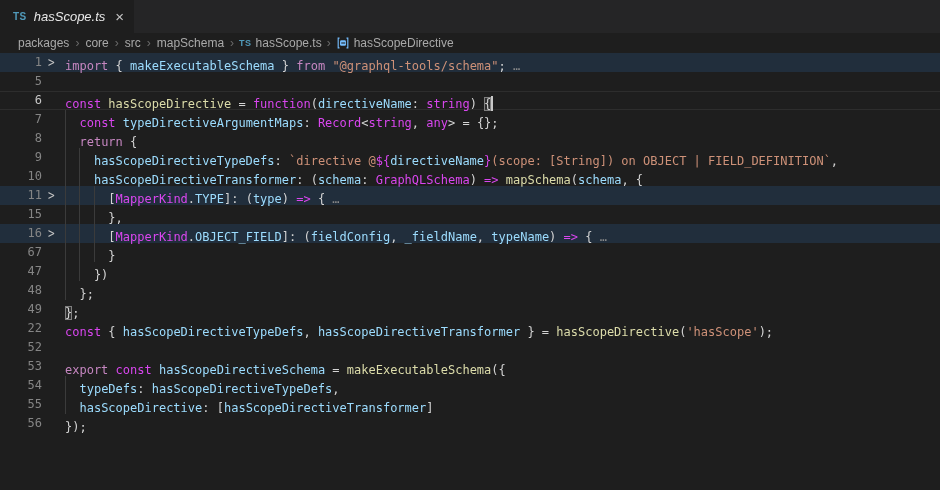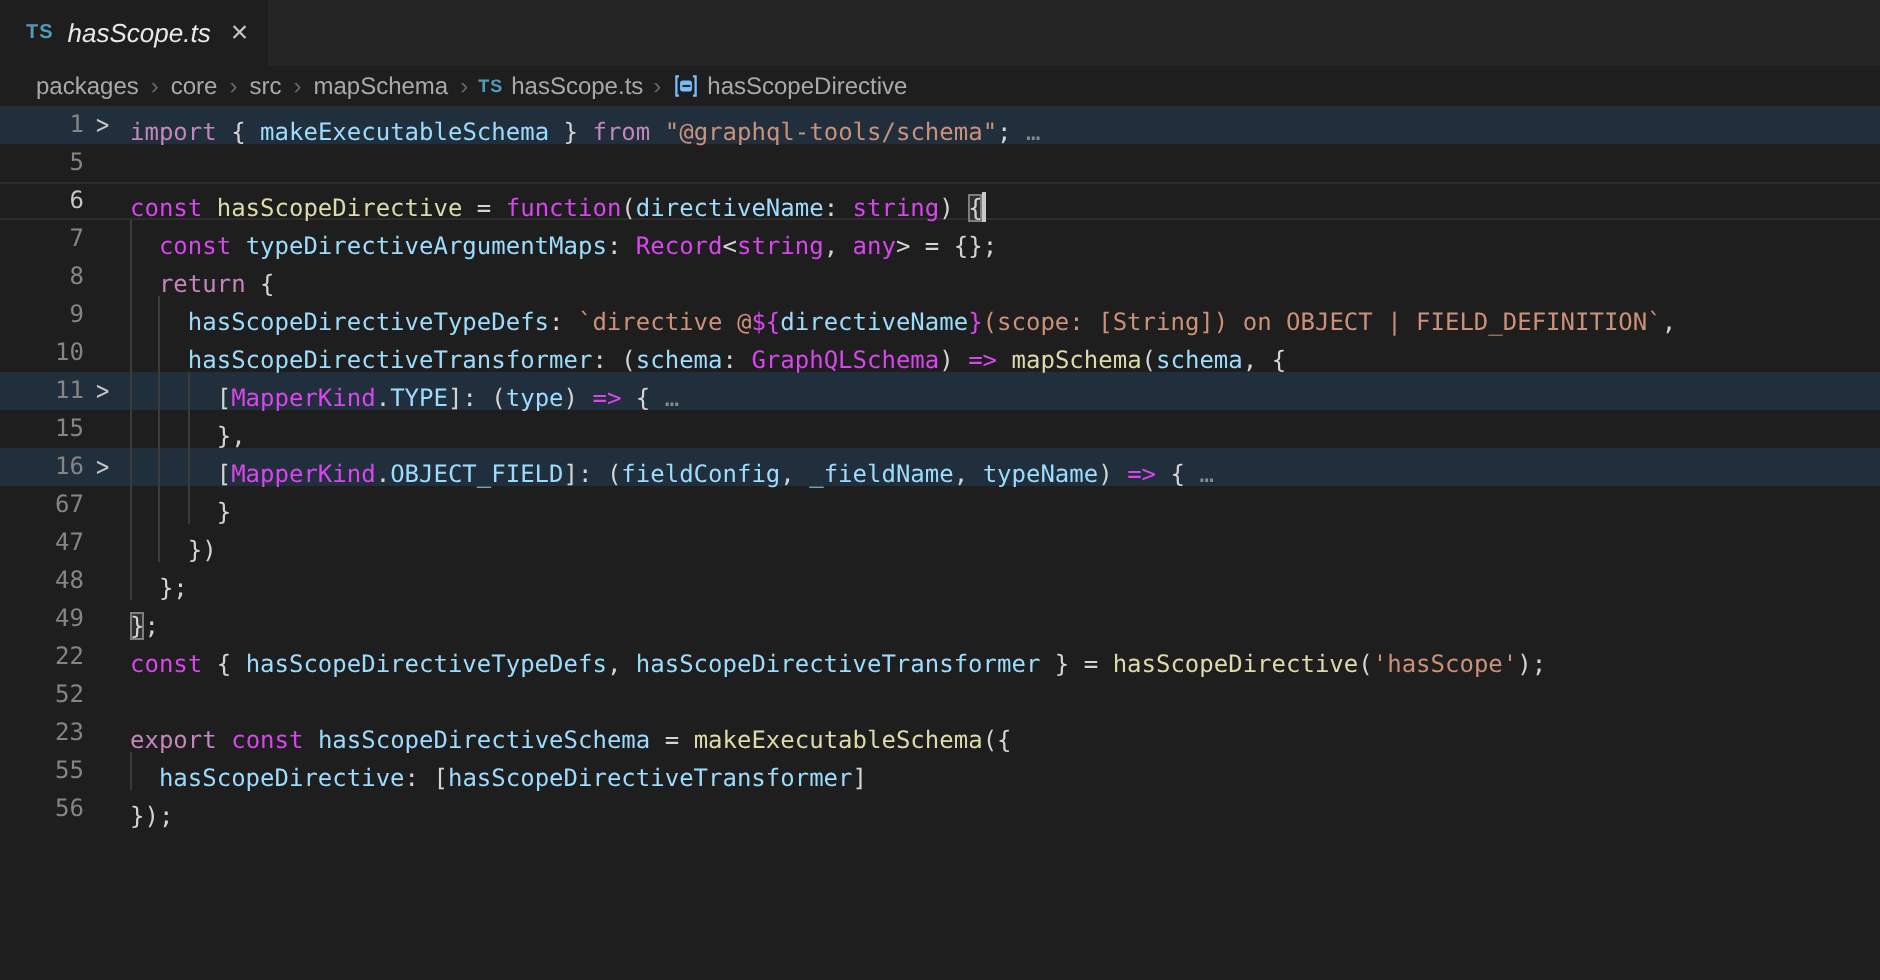--- a/index.html
+++ b/index.html
@@ -168,22 +168,27 @@
     </div>
     <div class="row">
       <span class="lnum">22</span>
       <span class="code"><span class="kw2">const</span><span class="pun"> { </span><span class="var">hasScopeDirectiveTypeDefs</span><span class="pun">, </span><span class="var">hasScopeDirectiveTransformer</span><span class="pun"> } = </span><span class="fn">hasScopeDirective</span><span class="pun">(</span><span class="str">'hasScope'</span><span class="pun">);</span></span>
     </div>
     <div class="row">
       <span class="lnum">52</span>
       <span class="code"></span>
     </div>
     <div class="row">
-      <span class="lnum">23</span>
+      <span class="lnum">53</span>
       <span class="code"><span class="kw">export</span><span class="pun"> </span><span class="kw2">const</span><span class="pun"> </span><span class="var">hasScopeDirectiveSchema</span><span class="pun"> = </span><span class="fn">makeExecutableSchema</span><span class="pun">({</span></span>
+    </div>
+    <div class="row">
+      <span class="lnum">54</span>
+      <div class="guide" style="left: 65px;"></div>
+      <span class="code"><span class="pun">  </span><span class="var">typeDefs</span><span class="pun">: </span><span class="var">hasScopeDirectiveTypeDefs</span><span class="pun">,</span></span>
     </div>
     <div class="row">
       <span class="lnum">55</span>
       <div class="guide" style="left: 65px;"></div>
       <span class="code"><span class="pun">  </span><span class="var">hasScopeDirective</span><span class="pun">: [</span><span class="var">hasScopeDirectiveTransformer</span><span class="pun">]</span></span>
     </div>
     <div class="row">
       <span class="lnum">56</span>
       <span class="code"><span class="pun">});</span></span>
     </div>

